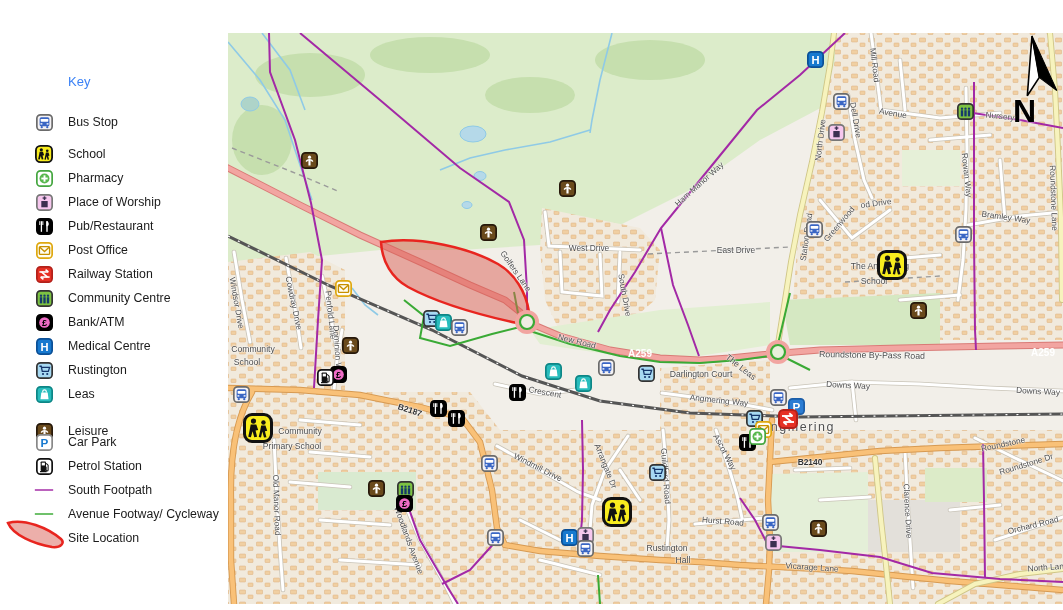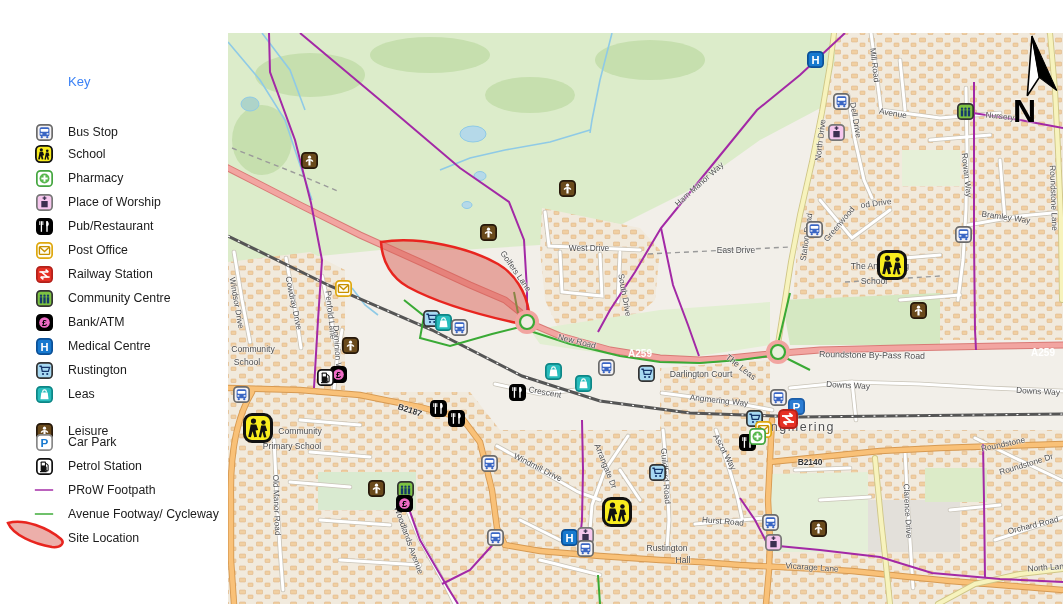--- a/index.html
+++ b/index.html
@@ -31,21 +31,21 @@
   .pfill{stroke:#f2a5a1;stroke-width:5;fill:none;stroke-linecap:round}
   .dtrack{stroke:#9a9a9a;stroke-width:1.4;fill:none;stroke-dasharray:5 4}
   .stream{stroke:#8fcae6;stroke-width:1.6;fill:none}
 </style>
 </head>
 <body>
 
 <div class="key">
   <div class="key-title">Key</div>
   <div id="key-items">
-      <div class="krow" style="top: 120px; text-align: right;">
+      <div class="krow" style="top: 110px; text-align: right;">
         <span class="kicon">
           <svg width="17" height="17" viewBox="0 0 16 16" xmlns="http://www.w3.org/2000/svg">
             <rect x="0.8" y="0.8" width="14.4" height="14.4" rx="3.5" fill="#f4f2f4" stroke="#6b6b6b" stroke-width="1.6"></rect>
             <rect x="3.4" y="3" width="9.2" height="8.6" rx="1.6" fill="#3a66c4"></rect>
             <rect x="4.4" y="4.6" width="7.2" height="2.6" rx="0.6" fill="#fff"></rect>
             <rect x="4.2" y="8.6" width="1.8" height="1.4" fill="#fff" opacity=".9"></rect>
             <rect x="10" y="8.6" width="1.8" height="1.4" fill="#fff" opacity=".9"></rect>
             <circle cx="5.4" cy="12.4" r="1.05" fill="#3a66c4"></circle>
             <circle cx="10.6" cy="12.4" r="1.05" fill="#3a66c4"></circle>
           </svg>
@@ -222,21 +222,21 @@
           </svg>
         </span>
         <span class="klabel">Petrol Station</span>
       </div>
       <div class="krow" style="top: 478px;">
         <span class="kicon">
           <svg width="36" height="16" viewBox="0 0 36 16" xmlns="http://www.w3.org/2000/svg">
             <line x1="3" y1="8" x2="33" y2="8" stroke="#a329a6" stroke-width="2.4"></line>
           </svg>
         </span>
-        <span class="klabel">PRoW  Footpath</span>
+        <span class="klabel">South  Footpath</span>
       </div>
       <div class="krow" style="top: 502px;">
         <span class="kicon">
           <svg width="36" height="16" viewBox="0 0 36 16" xmlns="http://www.w3.org/2000/svg">
             <line x1="3" y1="8" x2="33" y2="8" stroke="#3aaa35" stroke-width="2.4"></line>
           </svg>
         </span>
         <span class="klabel">Avenue Footway/ Cycleway</span>
       </div>
       <div class="krow" style="top: 526px;">

